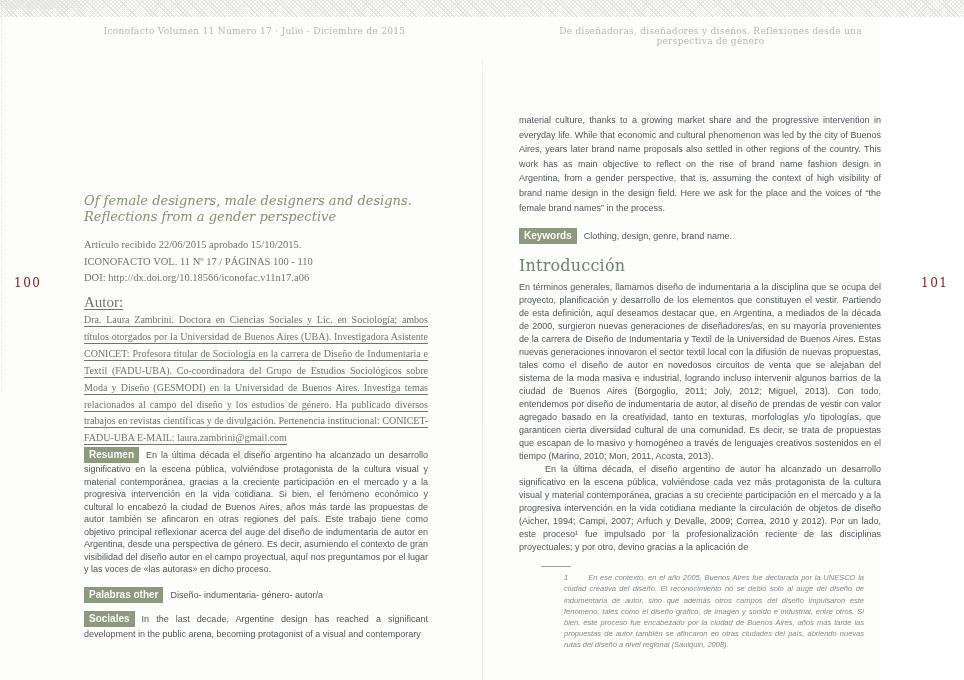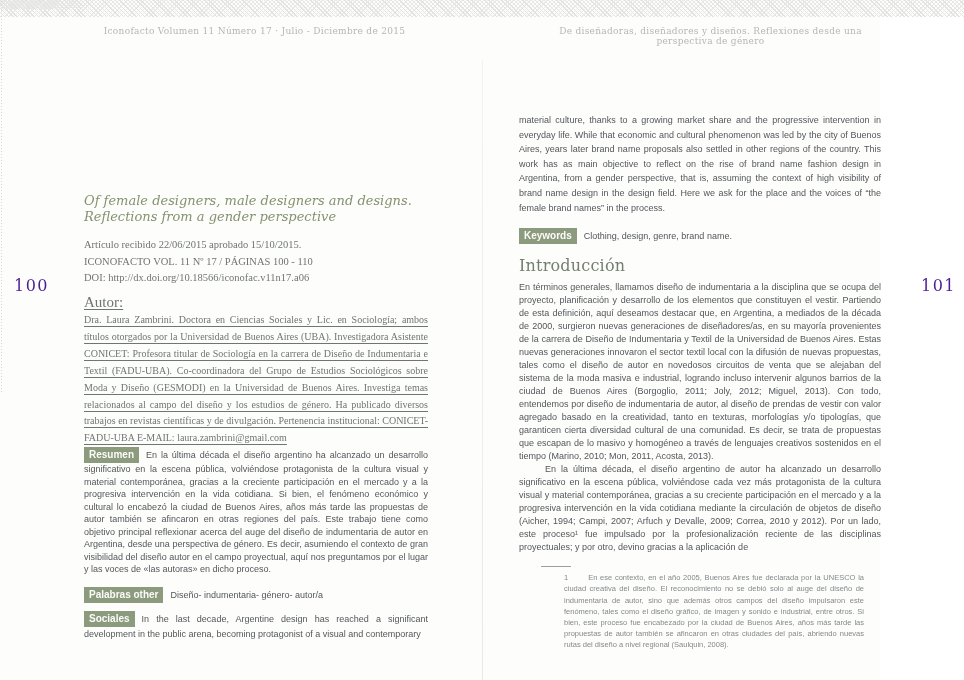--- a/index.html
+++ b/index.html
@@ -40,21 +40,21 @@
 
   
   .running-header {
     position:absolute; top:26px; font-family:"DejaVu Serif", serif;
     font-size:9px; color:#b4b8b0; letter-spacing:0.3px; text-align:center;
   }
   #rh-left  { left:84px;  width:341px; }
   #rh-right { left:541px; width:339px; }
   .pagenum {
     position:absolute; top:276px; font-family:"DejaVu Serif", serif;
-    font-size:16px; color:#4c1d95; letter-spacing:1.5px;
+    font-size:12px; color:#7f1d1d; letter-spacing:1.5px;
   }
   #pn-left  { left:14px; }
   #pn-right { left:921px; }
 
   
   .abs { position:absolute; }
   #title {
     left:84px; top:110px; width:352px;
     font-family:"DejaVu Serif", serif; font-size:23.5px; line-height:25.5px;
     color:#7d8e69; letter-spacing:-0.4px; white-space:pre-line;
@@ -99,21 +99,21 @@
   .kw     { margin-top:13px !important; font-size:9px; line-height:13px; color:#53575a; }
   #intro-heading {
     margin:13px 0 0; font-family:"DejaVu Serif", serif; font-weight:normal;
     font-size:16px; line-height:18px; color:#73806f; letter-spacing:0.2px;
   }
   .bodypara {
     margin-top:6px !important;
     font-size:9px; line-height:13px; color:#53575a; text-align:justify;
   }
   .bodypara.indent { margin-top:0 !important; text-indent:26px; }
-  #footnote-wrap { margin:12px 0 0 45px; width:300px; }
+  #footnote-wrap { margin:12px 0 0 45px; width:300px;font-style:italic; }
   #fn-rule { width:30px; height:0; border-top:1px solid #9aa09d; margin:0 0 5px -23px; }
   #footnote {
     font-size:7.5px; line-height:11.2px; color:#85898b; text-align:justify;
   }
   .fn-num { margin-right:20px; }
 </style>
 </head>
 <body>
 
 <div class="spread">

